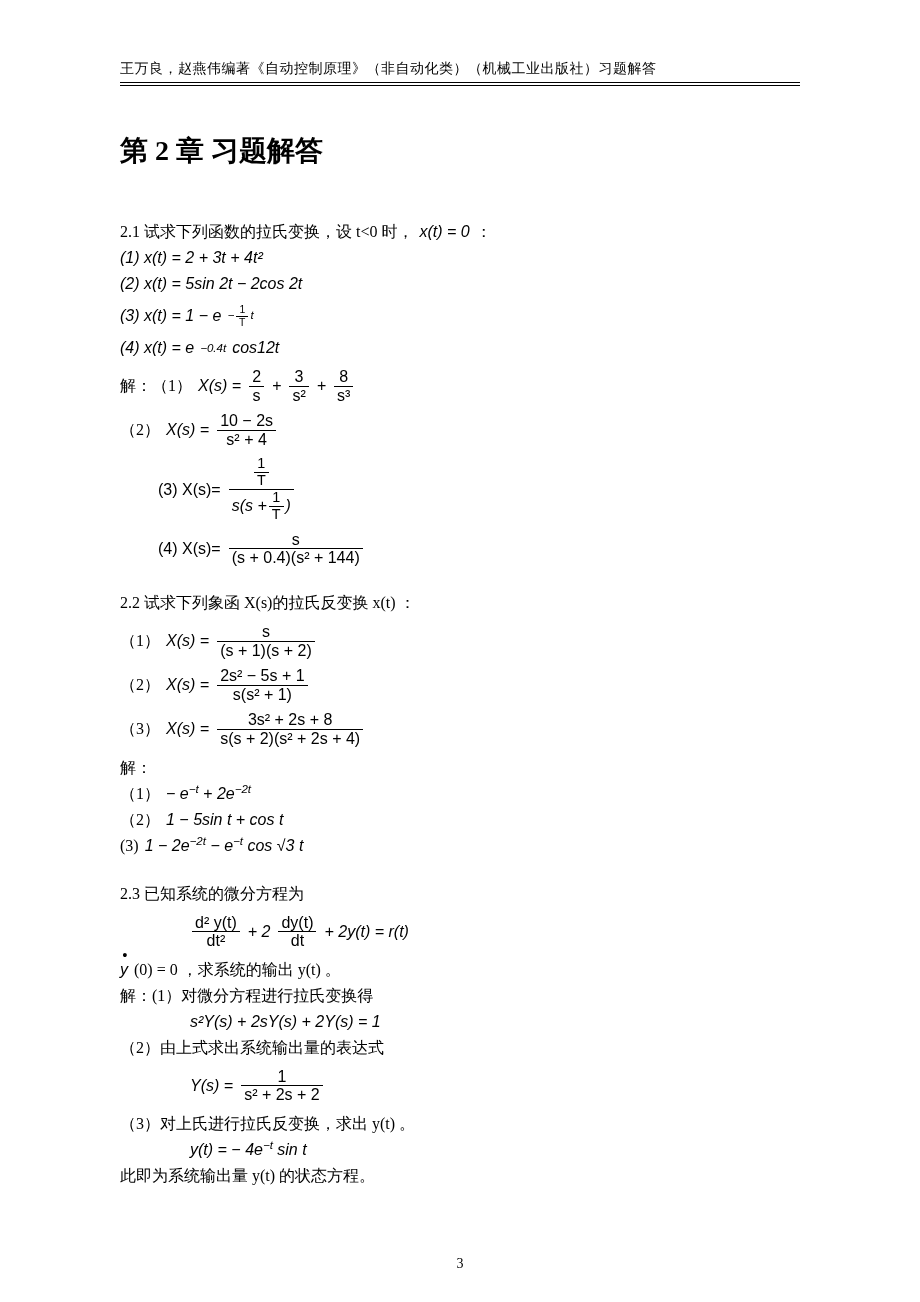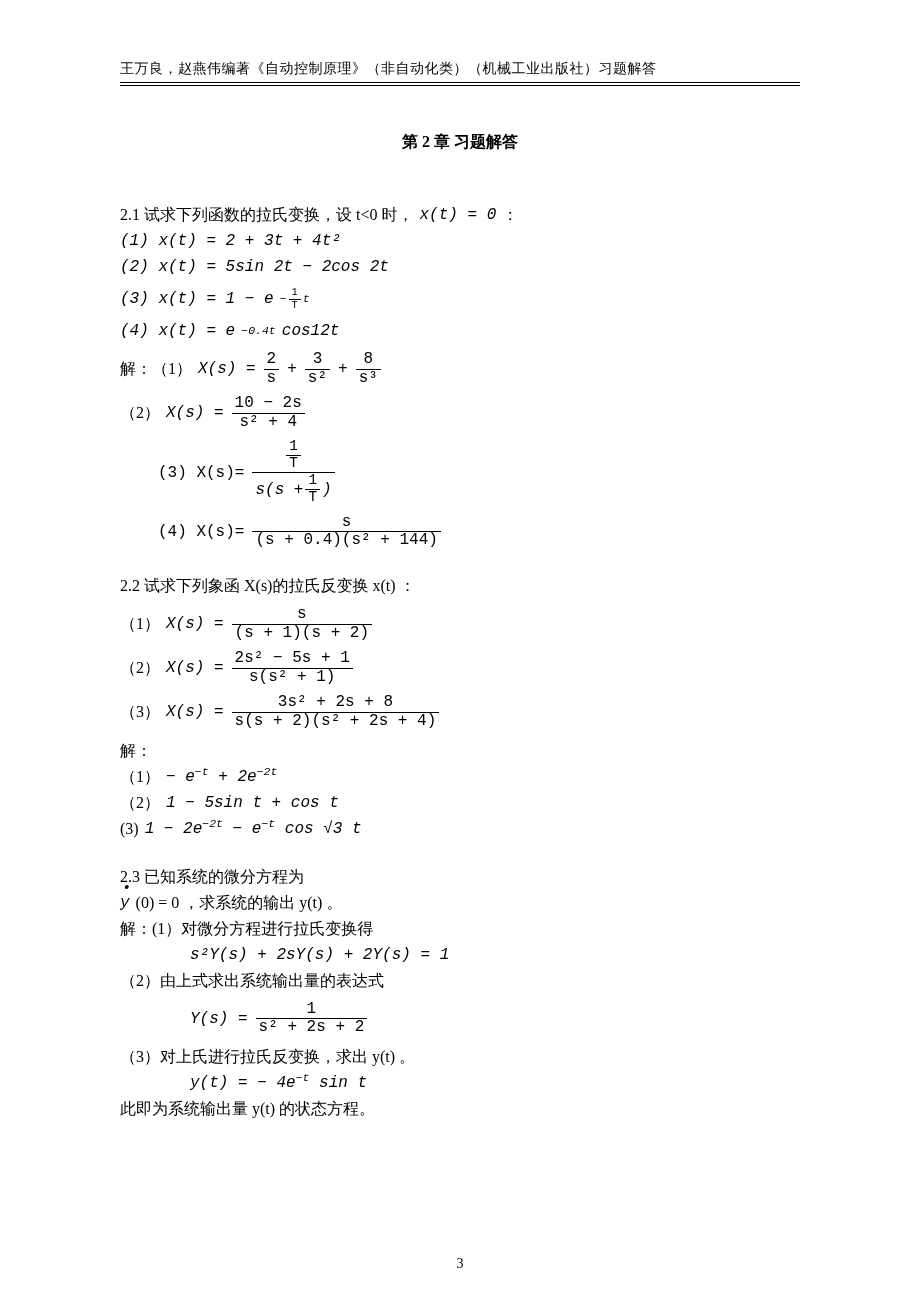--- a/index.html
+++ b/index.html
@@ -23,33 +23,33 @@
     letter-spacing: 0.5px;
     padding-bottom: 4px;
     border-bottom: 1px solid #000;
   }
   .running-rule {
     border-bottom: 1px solid #000;
     height: 2px;
     margin-bottom: 46px;
   }
   h1.chapter-title {
-    text-align: center;
-    font-size: 16px;
+    text-align: left;
+    font-size: 28px;
     font-weight: bold;
     margin: 0 0 50px 0;
     font-family: "SimHei", "SimSun", serif;
   }
   .block {
     font-size: 16px;
     line-height: 1.5;
     margin-bottom: 14px;
   }
   .math {
-    font-family: Liberation Mono, monospace;
+    font-family: Liberation Sans, sans-serif;
     font-style: italic;
     white-space: nowrap;
   }
   .rm {
     font-style: normal;
     margin-left: 38px;
   }
   .frac {
     display: inline-block;
     vertical-align: middle;
@@ -237,20 +237,32 @@
         <span>1 − 2e</span><sup>−2t</sup><span> − e</span><sup>−t</sup><span> cos √3 t</span>
       </span>
     </div>
   </div>
 
   <div class="block" style="margin-top:24px;">
     <div class="line">
         <span class="cn">2.3  已知系统的微分方程为</span>
       </div>
 
+    <div class="line tall indent2">
+      <span class="frac math">
+          <span class="num">d² y(t)</span>
+          <span class="den">dt²</span>
+        </span>
+      <span class="math"> + 2</span>
+      <span class="frac math">
+          <span class="num">dy(t)</span>
+          <span class="den">dt</span>
+        </span>
+      <span class="math"> + 2y(t) = r(t)</span>
+    </div>
 
     <div class="line">
       <span class="math dot-over">y</span>
       <span class="cn">(0) = 0 ，求系统的输出 y(t) 。</span>
     </div>
 
     <div class="line">
         <span class="cn">解：(1）对微分方程进行拉氏变换得</span>
       </div>
     <div class="line indent2">

